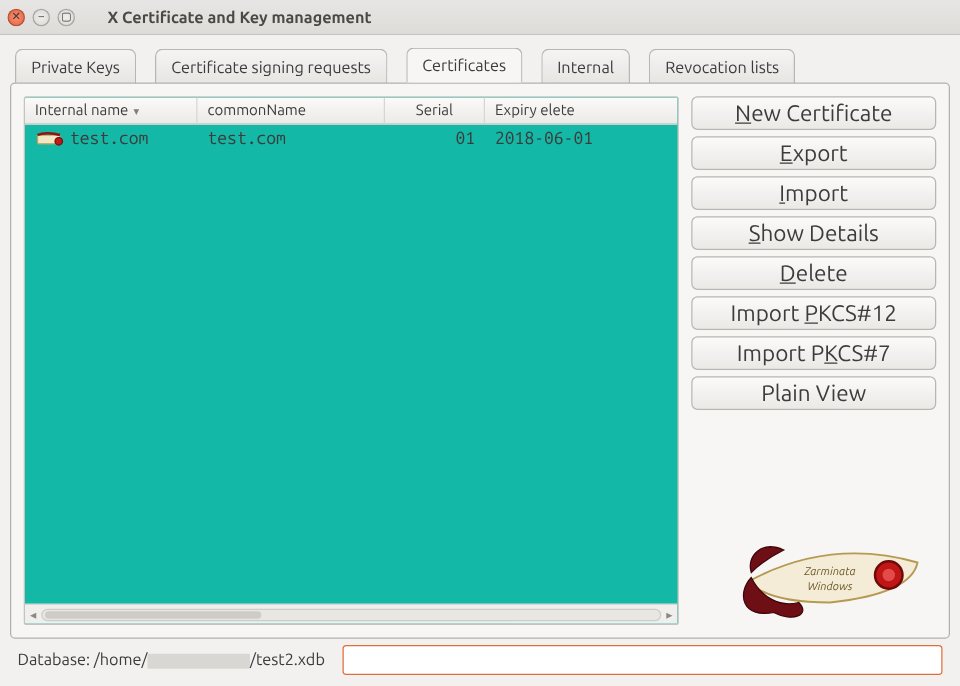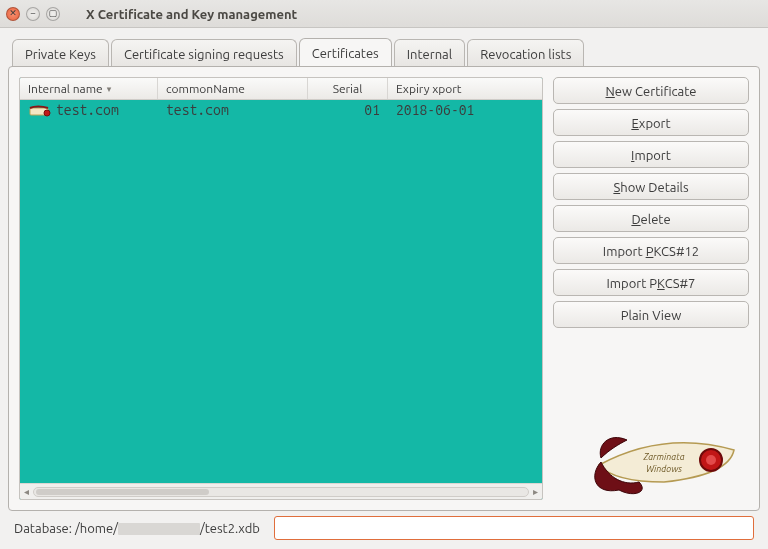--- a/index.html
+++ b/index.html
@@ -33,21 +33,21 @@
   .tb-max   { background: radial-gradient(#f0efed, #d9d7d4); }
   .tb-title { margin-left: 20px; font-weight: bold; color: #4b4944; }
   .app {
     padding: 6px 8px 8px 8px;
     height: calc(549px - 28px);
     display: flex; flex-direction: column;
   }
   .tabs {
     display: flex;
     align-items: flex-end;
-    gap: 0;
+    gap: 13px;
     padding-left: 4px;
     height: 32px;
   }
   .tab {
     padding: 7px 12px 6px 12px;
     border: 1px solid #b9b6b2;
     border-bottom: none;
     border-radius: 6px 6px 0 0;
     background: linear-gradient(#f5f4f2,#e7e5e2);
     color: #3c3c3c;
@@ -146,21 +146,21 @@
   }
   .right-col {
     width: 196px;
     display: flex; flex-direction: column; gap: 5px;
   }
   .btn {
     height: 27px;
     border: 1px solid #b9b6b2;
     border-radius: 5px;
     background: linear-gradient(#fbfaf9,#ebe9e6);
-    font-size: 13px;
+    font-size: 18px;
     color: #3c3c3c;
     display:flex; align-items:center; justify-content:center;
     cursor: default;
   }
   .logo-area {
     margin-top: auto;
     height: 84px;
     display:flex; align-items:flex-end; justify-content:flex-end;
   }
   .statusbar {
@@ -215,21 +215,21 @@
             <span>Internal name</span>
             <span class="sort-ind">▾</span>
           </div>
           <div class="th col-cn">
             <span>commonName</span>
           </div>
           <div class="th col-serial">
             <span>Serial</span>
           </div>
           <div class="th col-expiry">
-            <span>Expiry xport</span>
+            <span>Expiry elete</span>
           </div>
         </div>
         <div class="tbody">
           <div class="trow">
             <div class="td td-name">
               <span class="cert-ico">
                 <svg viewBox="0 0 24 12" width="24" height="12">
                   <rect x="2" y="3" width="18" height="7" rx="1" fill="#f3e6c4" stroke="#bfa256"></rect>
                   <path d="M2 3 C 6 1, 14 1, 20 3" stroke="#8a1616" stroke-width="2" fill="none"></path>
                   <circle cx="19" cy="8" r="3" fill="#c01919" stroke="#7a0c0c"></circle>

